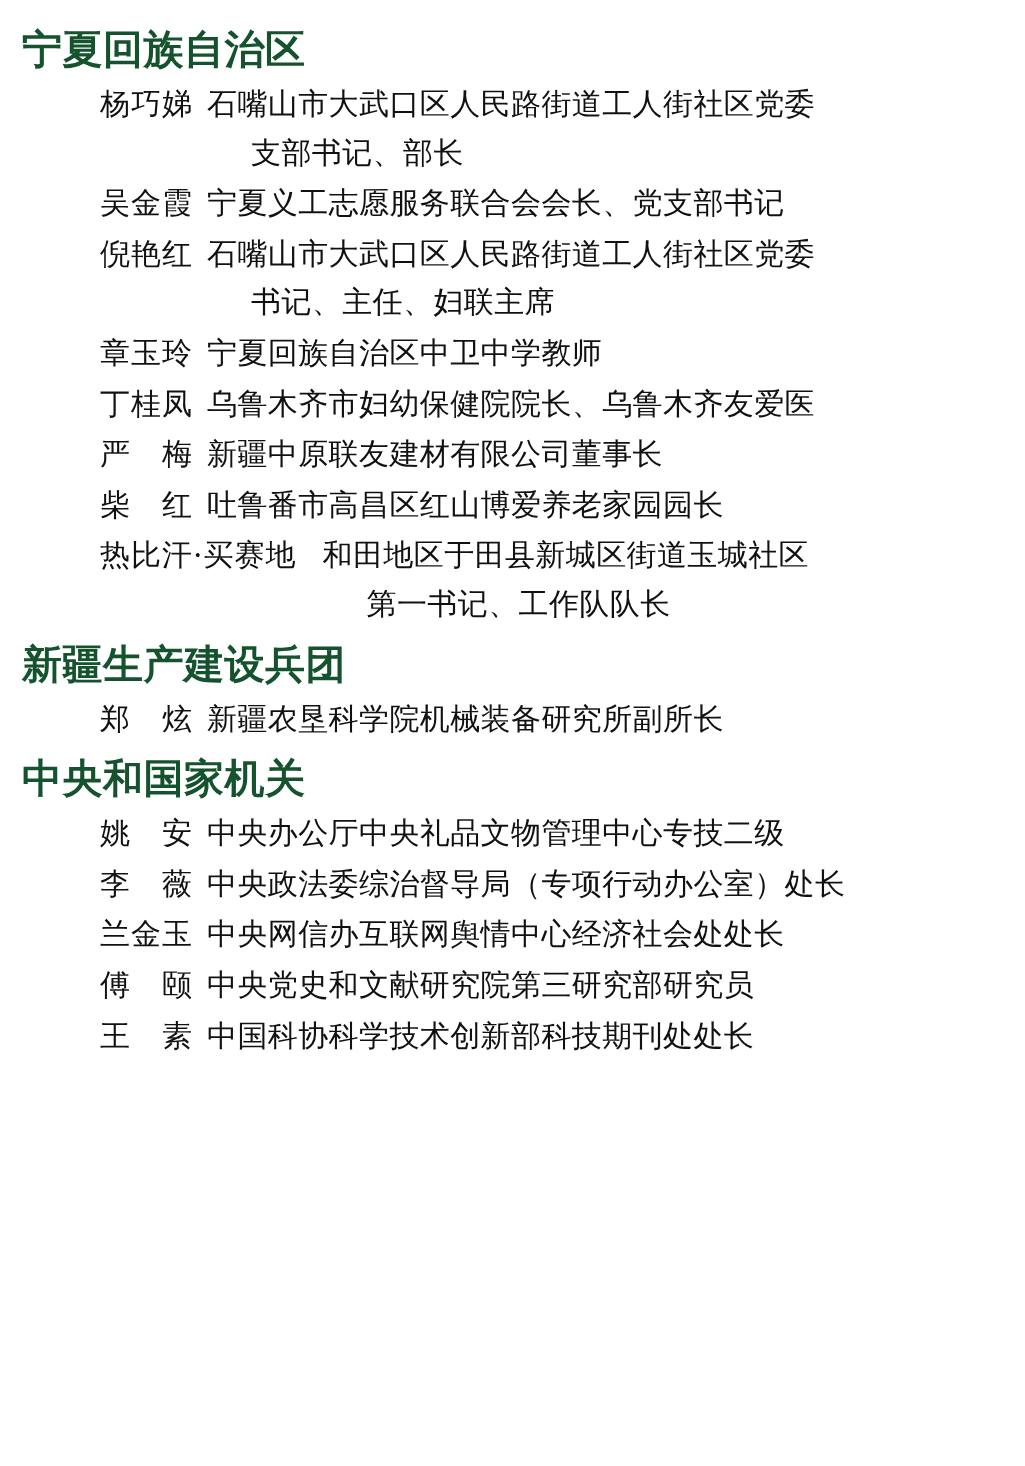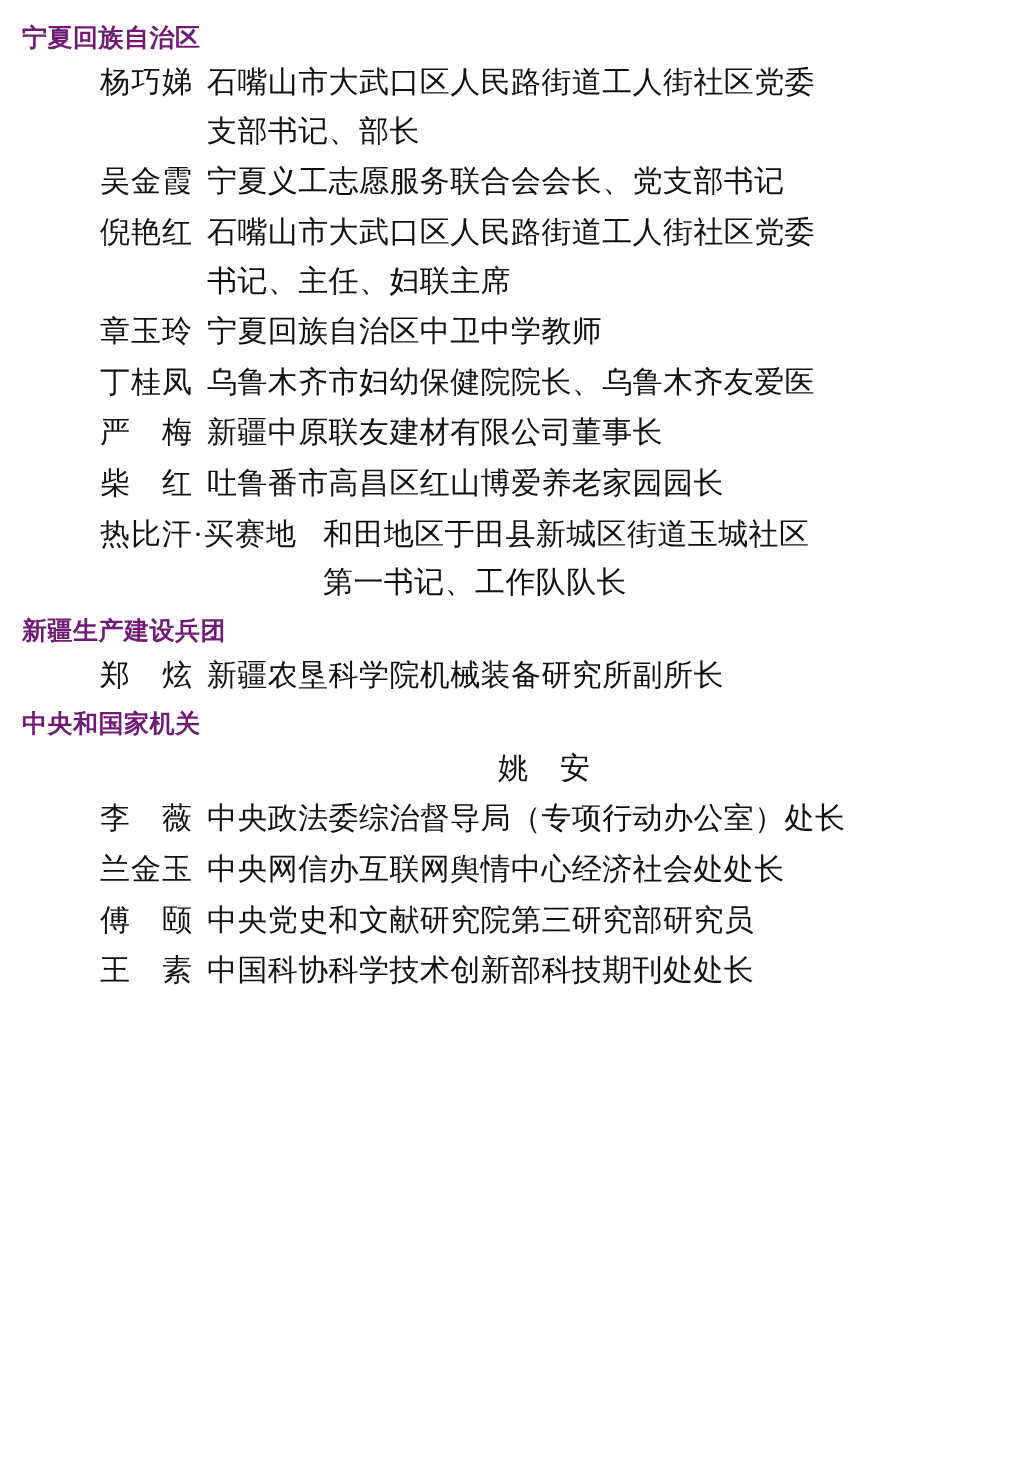--- a/index.html
+++ b/index.html
@@ -17,52 +17,51 @@
     width: 1025px;
     box-sizing: border-box;
     padding: 14px 22px 10px 22px;
   }
   .section {
     margin: 0 0 2px 0;
   }
   .section-heading {
     font-family: "DejaVu Sans", "Liberation Sans", sans-serif;
     font-weight: bold;
-    font-size: 25px;
+    font-size: 40px;
     line-height: 1.45;
     letter-spacing: 0.5px;
     margin: 6px 0 2px 0;
-    color: #701a75;
+    color: #14532d;
   }
   .entry {
     display: flex;
     align-items: flex-start;
     font-size: 30px;
     line-height: 1.62;
     margin: 0 0 2px 0;
     padding-left: 78px;
-    justify-content: center;
   }
   .entry-name {
     flex: 0 0 auto;
     white-space: pre;
     letter-spacing: 1px;
     padding-right: 14px;
   }
   .entry-name.wide {
     padding-right: 26px;
-    font-family: Liberation Serif, serif;
   }
   .entry-title {
     flex: 1 1 auto;
     letter-spacing: 0.4px;
     text-indent: 0;
   }
   .entry-title .cont {
     display: block;
+    margin-left: 44px;
   }
 </style>
 </head>
 <body>
 
 <div class="page">
   <div id="sections-root">
       <div class="section">
         <div class="section-heading">宁夏回族自治区</div>
         <div class="entry">
@@ -104,20 +103,21 @@
         <div class="section-heading">新疆生产建设兵团</div>
         <div class="entry">
           <span class="entry-name">郑　炫</span>
           <span class="entry-title"><span>新疆农垦科学院机械装备研究所副所长</span></span>
         </div>
       </div>
       <div class="section">
         <div class="section-heading">中央和国家机关</div>
         <div class="entry">
           <span class="entry-name">姚　安</span>
+          <span class="entry-title"><span>中央办公厅中央礼品文物管理中心专技二级</span></span>
         </div>
         <div class="entry">
           <span class="entry-name">李　薇</span>
           <span class="entry-title"><span>中央政法委综治督导局（专项行动办公室）处长</span></span>
         </div>
         <div class="entry">
           <span class="entry-name">兰金玉</span>
           <span class="entry-title"><span>中央网信办互联网舆情中心经济社会处处长</span></span>
         </div>
         <div class="entry">

